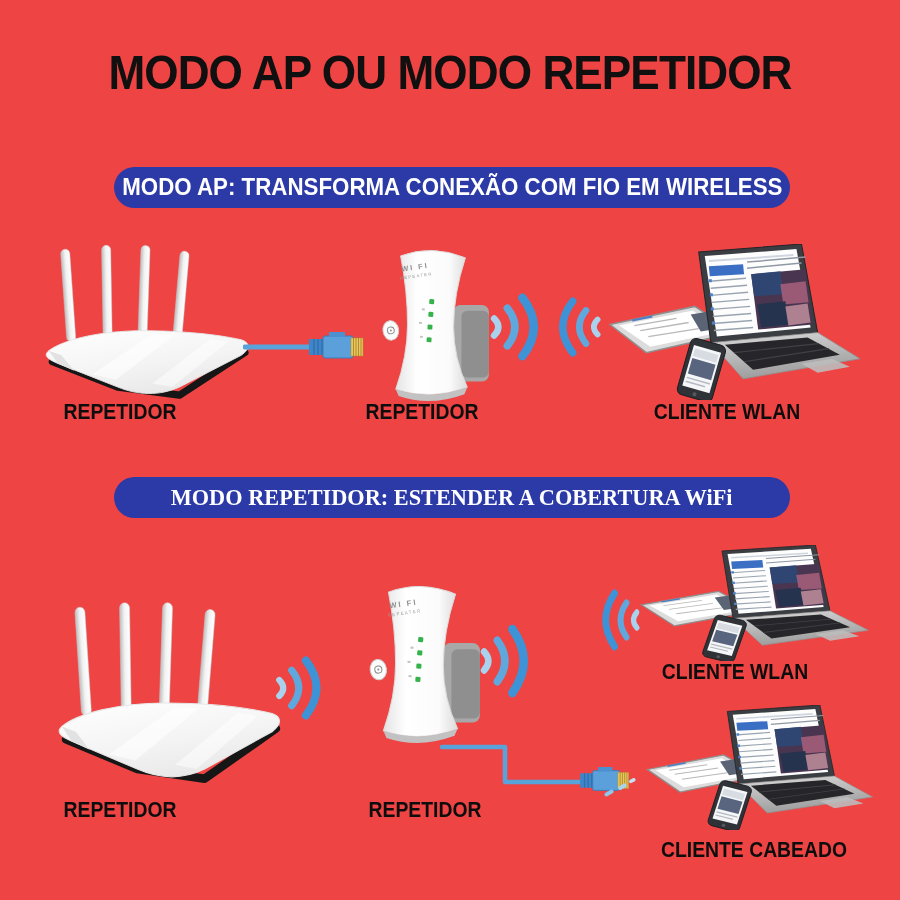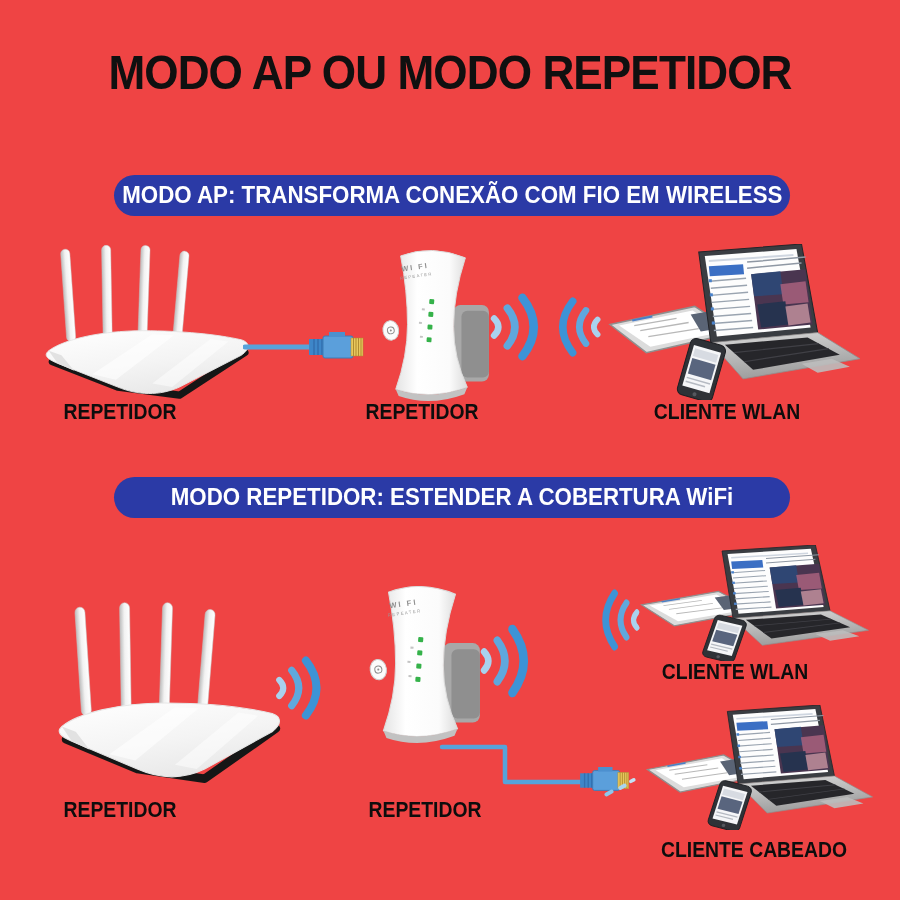--- a/index.html
+++ b/index.html
@@ -140,21 +140,21 @@
       <path d="M5,7 L5,23 M9,7 L9,23 M13,7 L13,23" stroke="#336fae" stroke-width="1.5"></path>
       <rect x="14" y="4" width="30" height="22" rx="2" fill="#5b9fdb" stroke="#3a7cb8" stroke-width="1"></rect>
       <rect x="20" y="0" width="16" height="5" fill="#4c90cf"></rect>
       <rect x="42" y="6" width="12" height="18" fill="#e8c85e" stroke="#b08b2f" stroke-width="0.5"></rect>
       <path d="M44.5,6 L44.5,24 M47,6 L47,24 M49.5,6 L49.5,24 M52,6 L52,24" stroke="#b08b2f" stroke-width="1"></path>
     </symbol>
   </svg>
 
   <h1 class="title">MODO AP OU MODO REPETIDOR</h1>
 
-  <div class="banner" style="top:175px;">
+  <div class="banner" style="top:167px;">
     <span>MODO AP: TRANSFORMA CONEXÃO COM FIO EM WIRELESS</span>
   </div>
 
   <svg class="abs" style="left:36px;top:234px;" width="218" height="168" viewBox="0 0 240 180">
       <use href="#sym-router"></use>
     </svg>
 
   <svg class="abs" style="left:243px;top:330px;" width="135" height="36" viewBox="0 0 135 36">
     <path d="M2,17 L70,17" stroke="#57a3da" stroke-width="5" stroke-linecap="round" fill="none"></path>
     <use href="#sym-rj45" x="66" y="2" width="62" height="30"></use>
@@ -173,21 +173,21 @@
     </svg>
 
   <svg class="abs" style="left:604px;top:244px;" width="262" height="156" viewBox="0 0 260 155" preserveAspectRatio="none">
       <use href="#sym-devices"></use>
     </svg>
 
   <div class="label" style="left:10px;top:399px;">REPETIDOR</div>
   <div class="label" style="left:312px;top:399px;">REPETIDOR</div>
   <div class="label" style="left:617px;top:399px;">CLIENTE WLAN</div>
 
-  <div class="banner" style="top:477px;">
+  <div class="banner" style="top:477px;font-family:Liberation Serif, serif;">
     <span>MODO REPETIDOR: ESTENDER A COBERTURA WiFi</span>
   </div>
 
   <svg class="abs" style="left:48px;top:592px;" width="238" height="192" viewBox="0 0 240 180" preserveAspectRatio="none">
       <use href="#sym-router"></use>
     </svg>
 
   <svg class="abs" style="left:266px;top:648px;" width="62" height="80" viewBox="0 0 70 84">
       <use href="#sym-wifi"></use>
     </svg>

